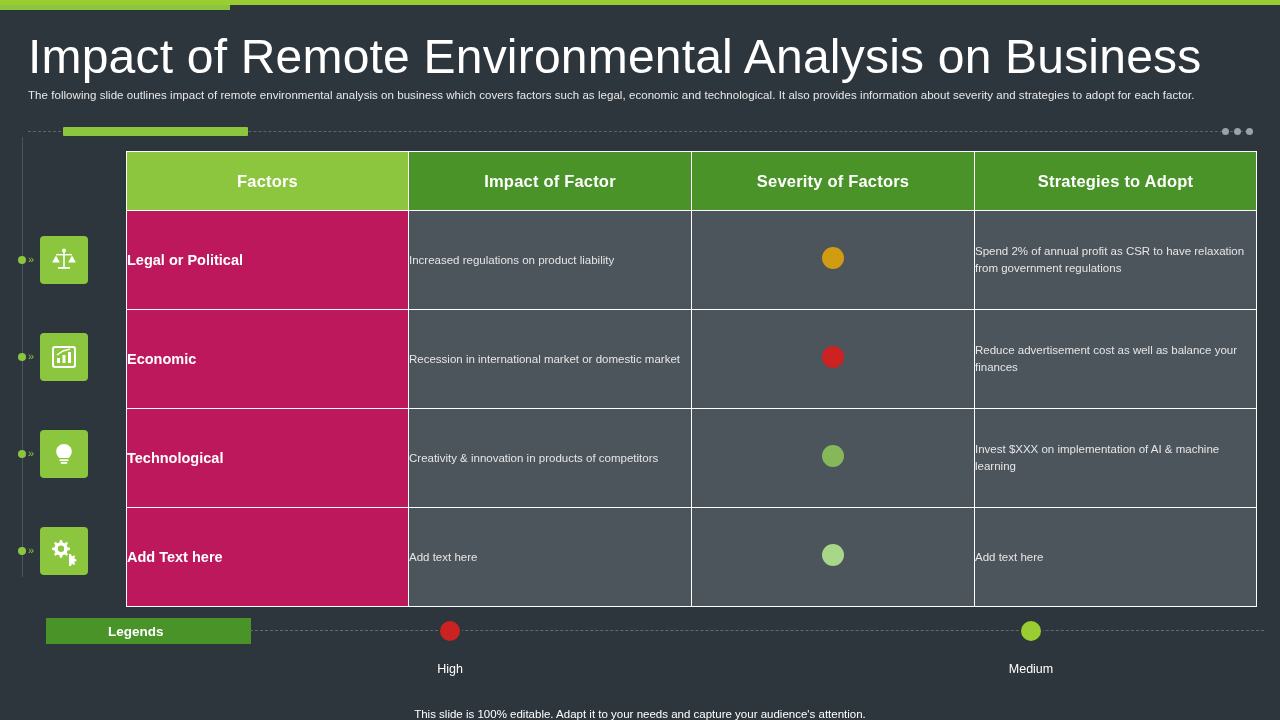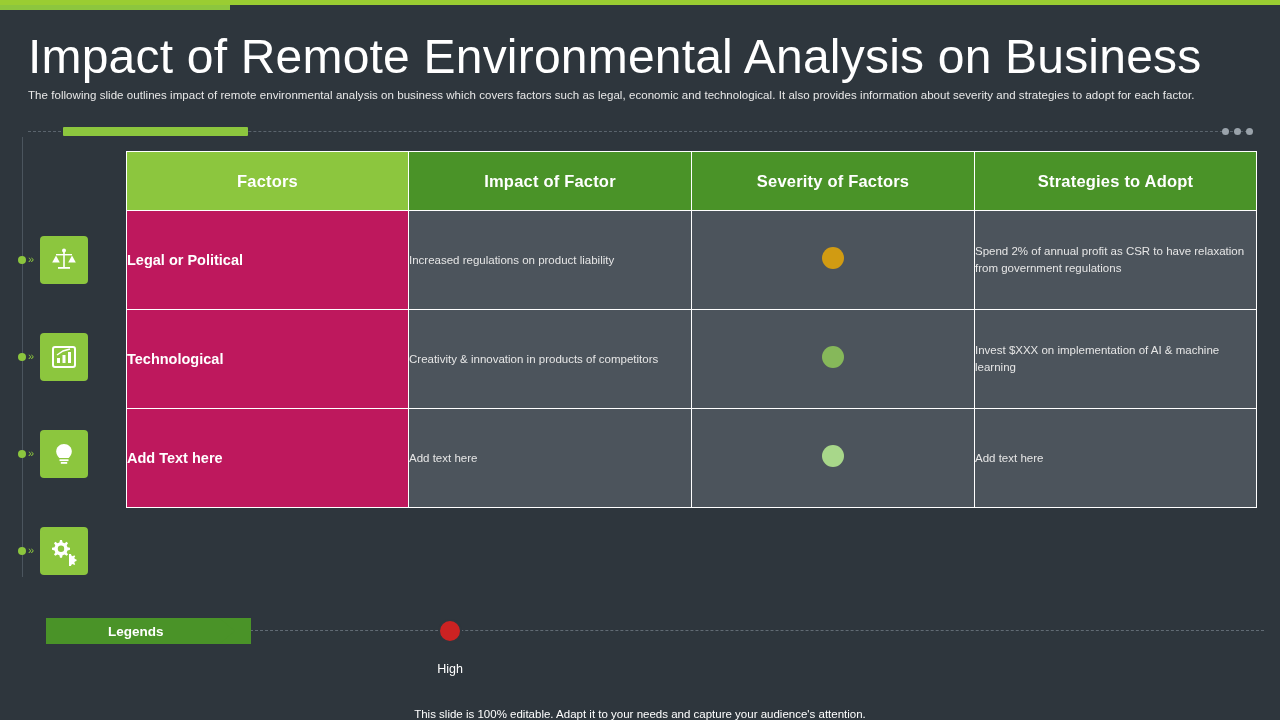--- a/index.html
+++ b/index.html
@@ -364,20 +364,28 @@
 
     <tr>
       <td class="cell-factor">Legal or Political</td>
       <td class="cell-text">Increased regulations on product liability</td>
       <td class="cell-sev">
         <span class="sevdot" style="background:#d19b12"></span>
       </td>
       <td class="cell-text">Spend 2% of annual profit as CSR to have relaxation from government regulations</td>
     </tr>
 
+    <tr>
+      <td class="cell-factor">Economic</td>
+      <td class="cell-text">Recession in international market or domestic market</td>
+      <td class="cell-sev">
+        <span class="sevdot" style="background:#cc2222"></span>
+      </td>
+      <td class="cell-text">Reduce advertisement cost as well as balance your finances</td>
+    </tr>
 
     <tr>
       <td class="cell-factor">Technological</td>
       <td class="cell-text">Creativity &amp; innovation in products of competitors</td>
       <td class="cell-sev">
         <span class="sevdot" style="background:#86b85a"></span>
       </td>
       <td class="cell-text">Invest $XXX on implementation of AI &amp; machine learning</td>
     </tr>
 
@@ -398,17 +406,21 @@
       <span>Legends</span>
     </div>
     <div class="legend-arrow"></div>
 
     <div class="legend-item" style="left:376px;">
       <div class="ldot" style="background:#cc2222"></div>
       <div class="llabel">High</div>
     </div>
 
 
+    <div class="legend-item" style="left:957px;">
+      <div class="ldot" style="background:#9acd32"></div>
+      <div class="llabel">Medium</div>
+    </div>
   </div>
 
   <div class="footer">This slide is 100% editable. Adapt it to your needs and capture your audience's attention.</div>
 
 </div>
 
 </body></html>

